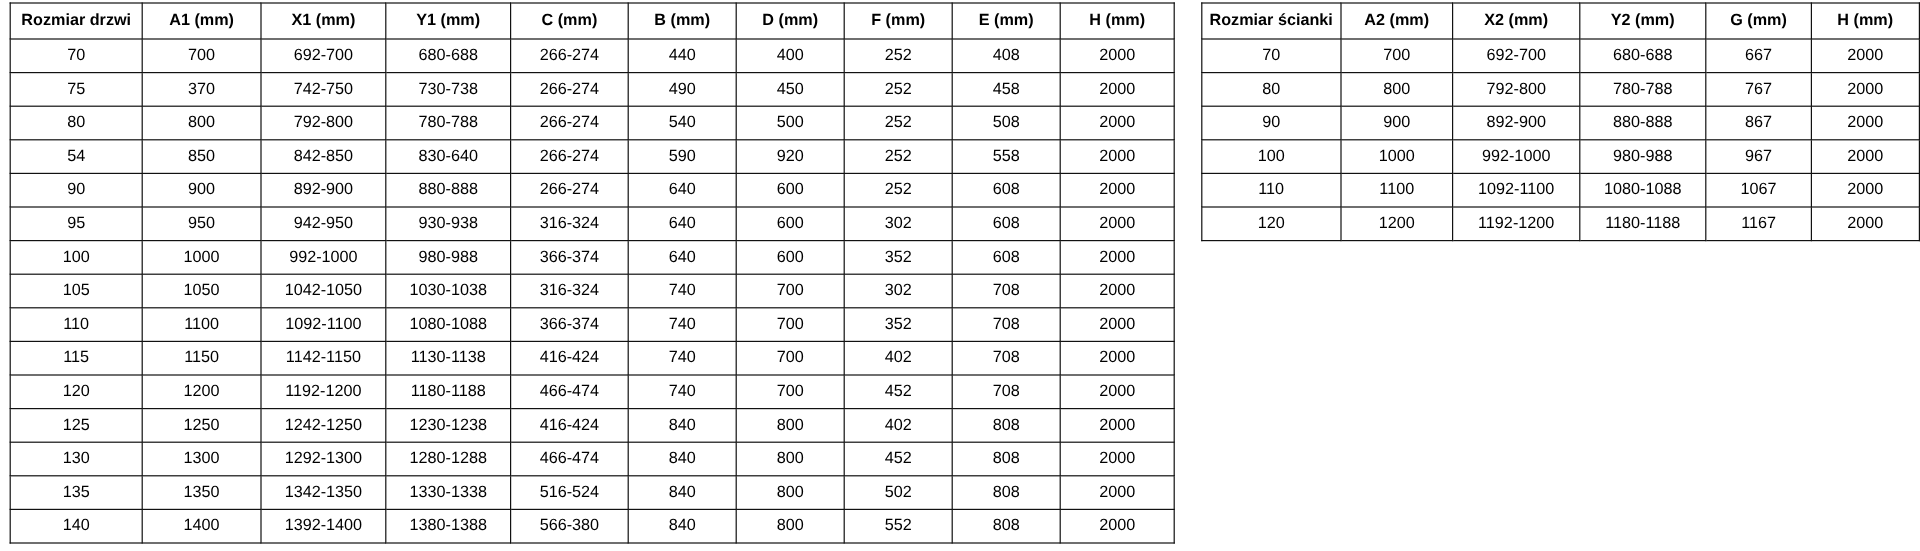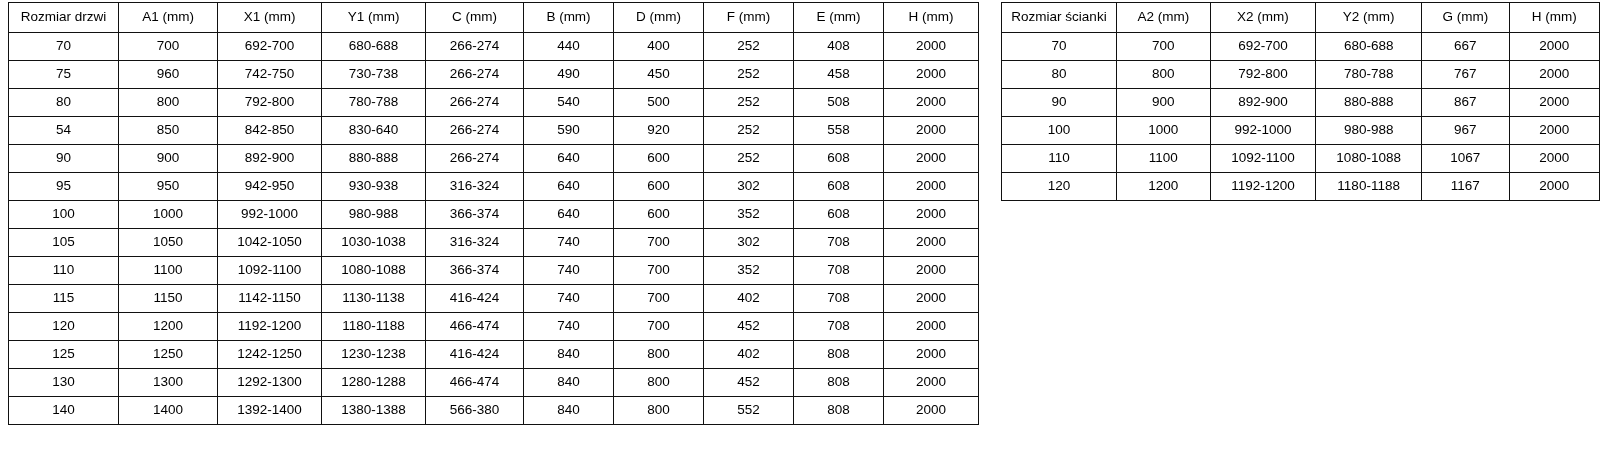--- a/index.html
+++ b/index.html
@@ -40,21 +40,21 @@
     text-align: center;
     vertical-align: middle;
     font-size: 13.5px;
     line-height: 1.1;
     padding: 0;
     height: 28px;
     box-sizing: border-box;
     white-space: nowrap;
   }
   table.spec th {
-    font-weight: normal;
+    font-weight: bold;
     height: 30px;
   }
   table.spec td {
     font-weight: normal;
   }
   
   #door-table col.c0 { width: 110px; }
   #door-table col.c1 { width: 99px; }
   #door-table col.c2 { width: 104px; }
   #door-table col.c3 { width: 104px; }
@@ -113,21 +113,21 @@
           <td>680-688</td>
           <td>266-274</td>
           <td>440</td>
           <td>400</td>
           <td>252</td>
           <td>408</td>
           <td>2000</td>
         </tr>
         <tr>
           <td>75</td>
-          <td>960</td>
+          <td>370</td>
           <td>742-750</td>
           <td>730-738</td>
           <td>266-274</td>
           <td>490</td>
           <td>450</td>
           <td>252</td>
           <td>458</td>
           <td>2000</td>
         </tr>
         <tr>
@@ -252,20 +252,32 @@
         </tr>
         <tr>
           <td>130</td>
           <td>1300</td>
           <td>1292-1300</td>
           <td>1280-1288</td>
           <td>466-474</td>
           <td>840</td>
           <td>800</td>
           <td>452</td>
+          <td>808</td>
+          <td>2000</td>
+        </tr>
+        <tr>
+          <td>135</td>
+          <td>1350</td>
+          <td>1342-1350</td>
+          <td>1330-1338</td>
+          <td>516-524</td>
+          <td>840</td>
+          <td>800</td>
+          <td>502</td>
           <td>808</td>
           <td>2000</td>
         </tr>
         <tr>
           <td>140</td>
           <td>1400</td>
           <td>1392-1400</td>
           <td>1380-1388</td>
           <td>566-380</td>
           <td>840</td>

